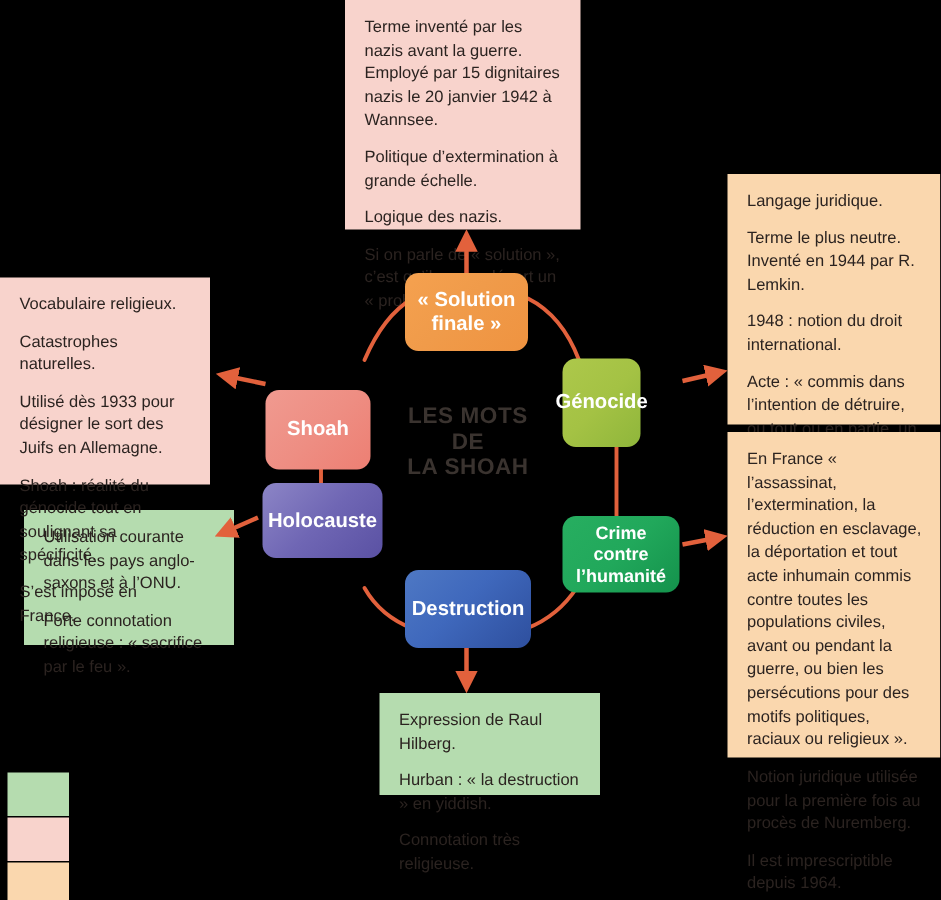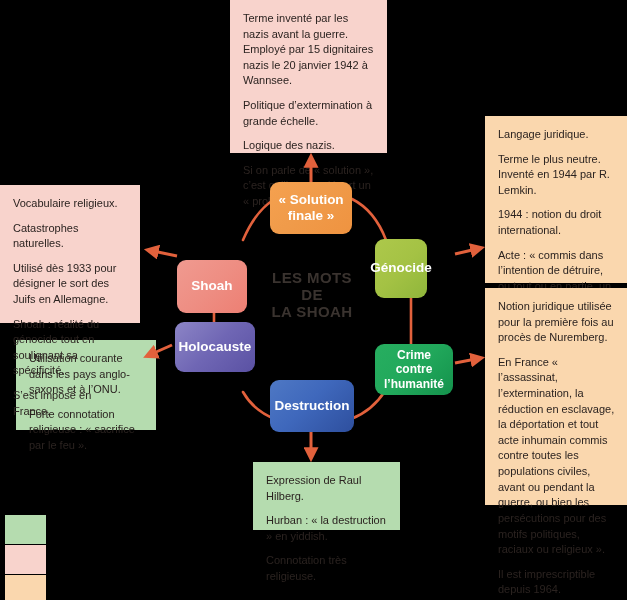--- a/index.html
+++ b/index.html
@@ -156,27 +156,27 @@
   <div class="info pink" style="left:230px; top:0px; width:157px; height:153px;">
     <p>Terme inventé par les nazis avant la guerre. Employé par 15 dignitaires nazis le 20 janvier 1942 à Wannsee.</p>
     <p>Politique d’extermination à grande échelle.</p>
     <p>Logique des nazis.</p>
     <p>Si on parle de « solution », c’est qu’il y a au départ un « problème ».</p>
   </div>
 
   <div class="info peach" style="left:485px; top:116px; width:142px; height:167px;">
     <p>Langage juridique.</p>
     <p>Terme le plus neutre. Inventé en 1944 par R. Lemkin.</p>
-    <p>1944 : notion du droit international.</p>
+    <p>1948 : notion du droit international.</p>
     <p>Acte : « commis dans l’intention de détruire, ou tout ou en partie, un groupe national, ethnique, racial ou religieux. »</p>
   </div>
 
   <div class="info peach" style="left:485px; top:288px; width:142px; height:217px;">
+    <p>En France « l’assassinat, l’extermination, la réduction en esclavage, la déportation et tout acte inhumain commis contre toutes les populations civiles, avant ou pendant la guerre, ou bien les persécutions pour des motifs politiques, raciaux ou religieux ».</p>
     <p>Notion juridique utilisée pour la première fois au procès de Nuremberg.</p>
-    <p>En France « l’assassinat, l’extermination, la réduction en esclavage, la déportation et tout acte inhumain commis contre toutes les populations civiles, avant ou pendant la guerre, ou bien les persécutions pour des motifs politiques, raciaux ou religieux ».</p>
     <p>Il est imprescriptible depuis 1964.</p>
   </div>
 
   <div class="info green" style="left:237px; top:462px; width:147px; height:68px;">
     <p>Expression de Raul Hilberg.</p>
     <p>Hurban : « la destruction » en yiddish.</p>
     <p>Connotation très religieuse.</p>
   </div>
 
   <div class="info green" style="left:0px; top:340px; width:140px; height:90px;">

